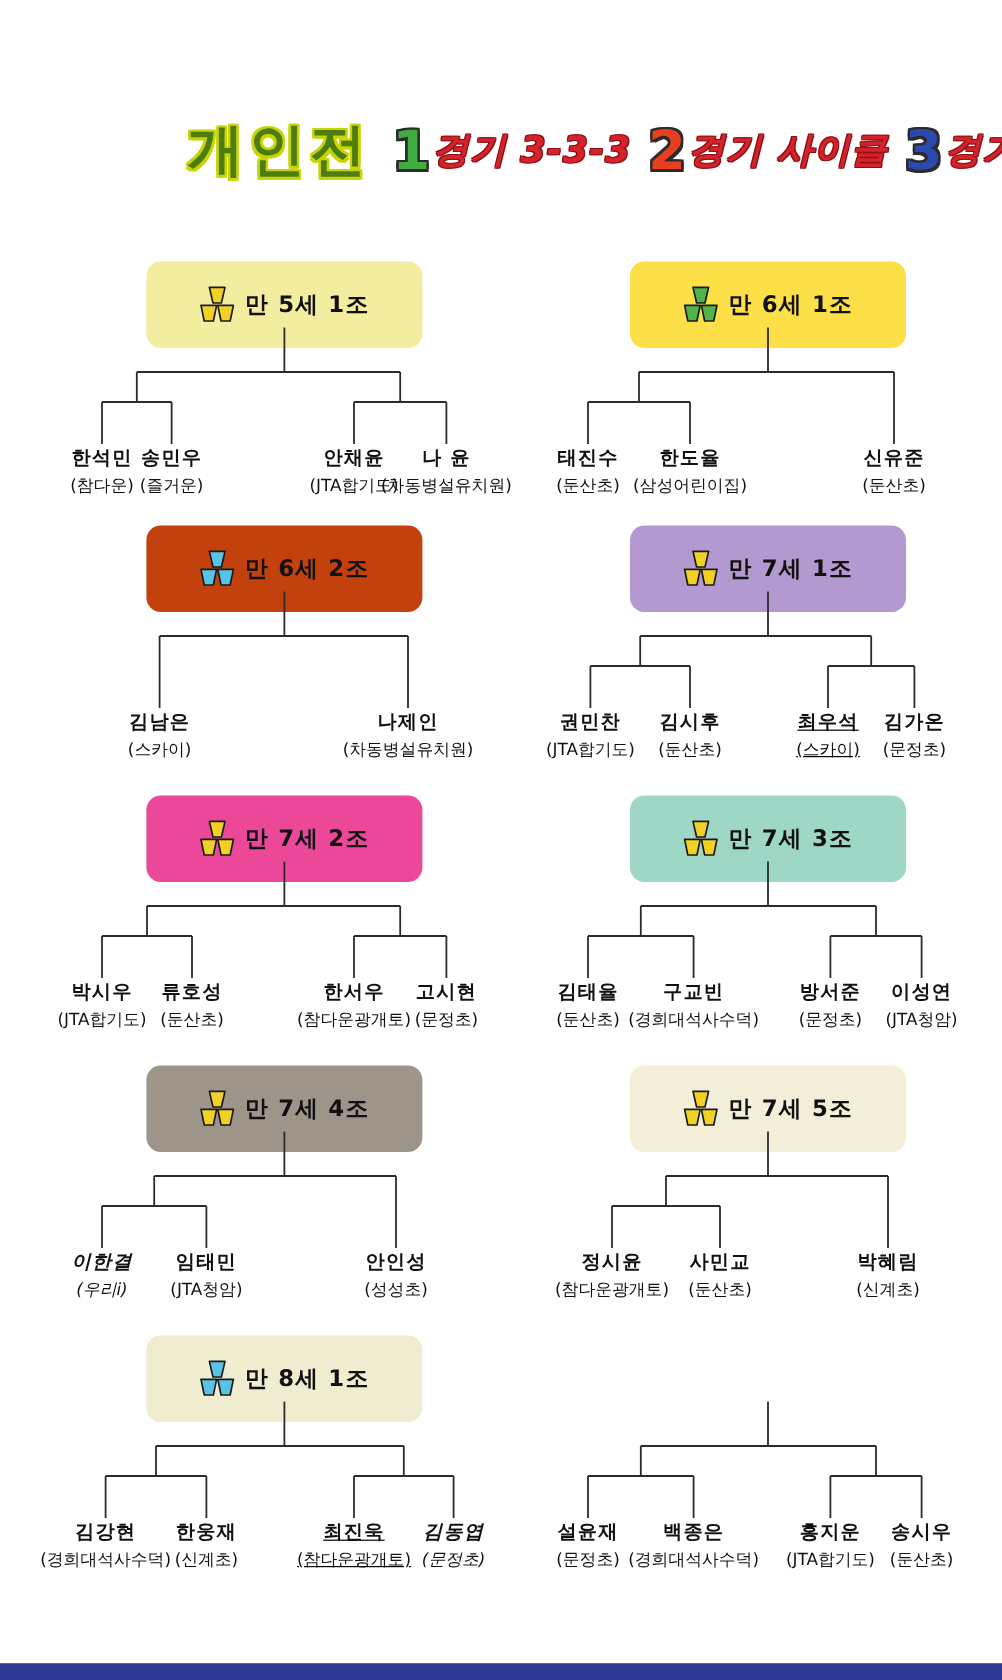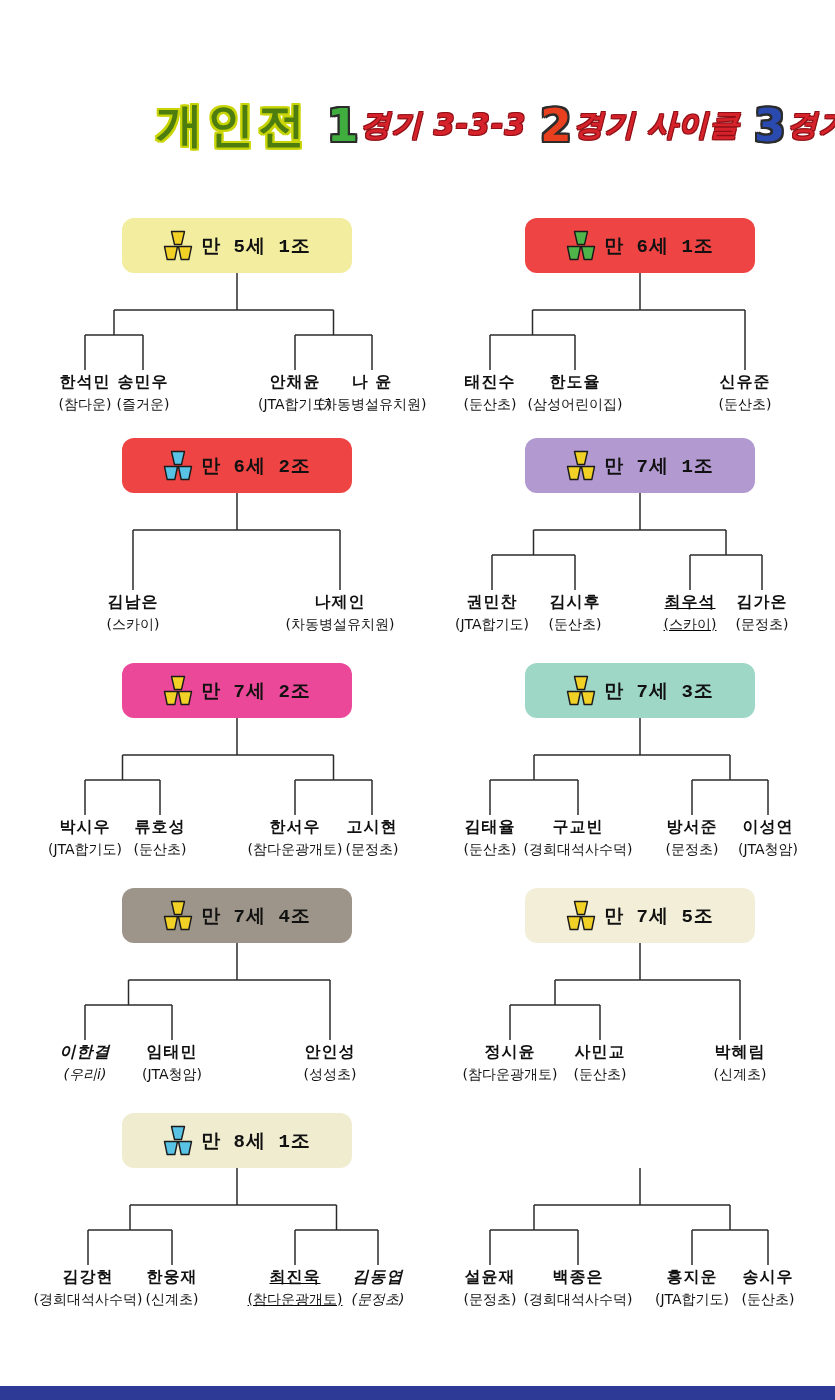--- a/index.html
+++ b/index.html
@@ -12,22 +12,22 @@
                 -2px 0 0 #c9d405,2px 0 0 #c9d405,0 -2px 0 #c9d405,0 2px 0 #c9d405;}
   .t-seg{display:flex;align-items:center;margin-right:14px;}
   .t-num{font-size:45px;font-weight:800;line-height:1;margin-right:2px;
     text-shadow:-2px -2px 0 #2b2b2b,2px -2px 0 #2b2b2b,-2px 2px 0 #2b2b2b,2px 2px 0 #2b2b2b,
                 -2px 0 0 #2b2b2b,2px 0 0 #2b2b2b,0 -2px 0 #2b2b2b,0 2px 0 #2b2b2b;}
   .n1{color:#3fae3f;} .n2{color:#e8401f;} .n3{color:#2a4ab0;}
   .t-red{font-size:30px;font-weight:800;color:#d6232b;letter-spacing:1px;
     text-shadow:-1px -1px 0 #8e1016,1px -1px 0 #8e1016,-1px 1px 0 #8e1016,1px 1px 0 #8e1016;font-style:italic;}
   
   .group{position:absolute;width:400px;height:215px;}
-  .gbox{position:absolute;top:0;width:230px;height:55px;border-radius:12px;
-        display:flex;align-items:center;justify-content:center;gap:8px;font-family:Liberation Mono, monospace;}
+  .gbox{position:absolute;top:0;width:230px;height:72px;border-radius:12px;
+        display:flex;align-items:center;justify-content:center;gap:8px;}
   .glabel{font-size:19px;font-weight:600;color:#111;letter-spacing:1px;}
   .cup{flex:0 0 auto;}
   .glines{position:absolute;left:0;top:0;overflow:visible;}
   .glines line{stroke:#2b2b2b;stroke-width:1.5;}
   .leaf{position:absolute;top:154px;transform:translateX(-50%);text-align:center;white-space:nowrap;}
   .lname{font-size:16px;font-weight:600;color:#111;letter-spacing:1px;}
   .lteam{font-size:14px;font-weight:500;color:#111;margin-top:3px;}
   
   .bottom-bar{position:absolute;left:0;top:1386px;width:835px;height:14px;background:#2d3a96;}
 </style>
@@ -87,21 +87,21 @@
         <div class="leaf" style="left: 265px;">
           <div class="lname">안채윤</div>
           <div class="lteam">(JTA합기도)</div>
         </div>
         <div class="leaf" style="left: 342px;">
           <div class="lname">나 윤</div>
           <div class="lteam">(차동병설유치원)</div>
         </div>
       </div>
       <div class="group" style="left: 435px; top: 218px;">
-        <div class="gbox" style="background: #ef4444; left: 90px;">
+        <div class="gbox" style="background: #fde047; left: 90px;">
           <svg class="cup" width="30" height="32" viewBox="0 0 30 32">
             <g stroke="#1a1a1a" stroke-width="1.4" fill="#4fb54a" stroke-linejoin="round">
               <path d="M8.5,1.5 L21.5,1.5 L18.5,14.5 L11.5,14.5 Z"></path>
               <path d="M1.5,16.5 L14.5,16.5 L11.8,29.5 L4.2,29.5 Z"></path>
               <path d="M15.5,16.5 L28.5,16.5 L25.8,29.5 L18.2,29.5 Z"></path>
             </g>
           </svg>
           <span class="glabel">만 6세 1조</span>
         </div>
         <svg class="glines" width="400" height="153" viewBox="0 0 400 153">
@@ -120,21 +120,21 @@
         <div class="leaf" style="left: 140px;">
           <div class="lname">한도율</div>
           <div class="lteam">(삼성어린이집)</div>
         </div>
         <div class="leaf" style="left: 310px;">
           <div class="lname">신유준</div>
           <div class="lteam">(둔산초)</div>
         </div>
       </div>
       <div class="group" style="left: 30px; top: 438px;">
-        <div class="gbox" style="background: #ef4444; left: 92px;">
+        <div class="gbox" style="background: #c2410c; left: 92px;">
           <svg class="cup" width="30" height="32" viewBox="0 0 30 32">
             <g stroke="#1a1a1a" stroke-width="1.4" fill="#59c3e6" stroke-linejoin="round">
               <path d="M8.5,1.5 L21.5,1.5 L18.5,14.5 L11.5,14.5 Z"></path>
               <path d="M1.5,16.5 L14.5,16.5 L11.8,29.5 L4.2,29.5 Z"></path>
               <path d="M15.5,16.5 L28.5,16.5 L25.8,29.5 L18.2,29.5 Z"></path>
             </g>
           </svg>
           <span class="glabel">만 6세 2조</span>
         </div>
         <svg class="glines" width="400" height="153" viewBox="0 0 400 153">

